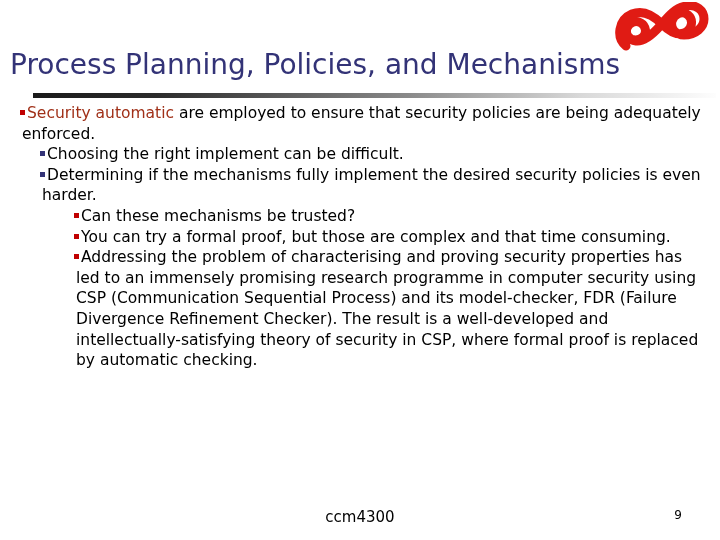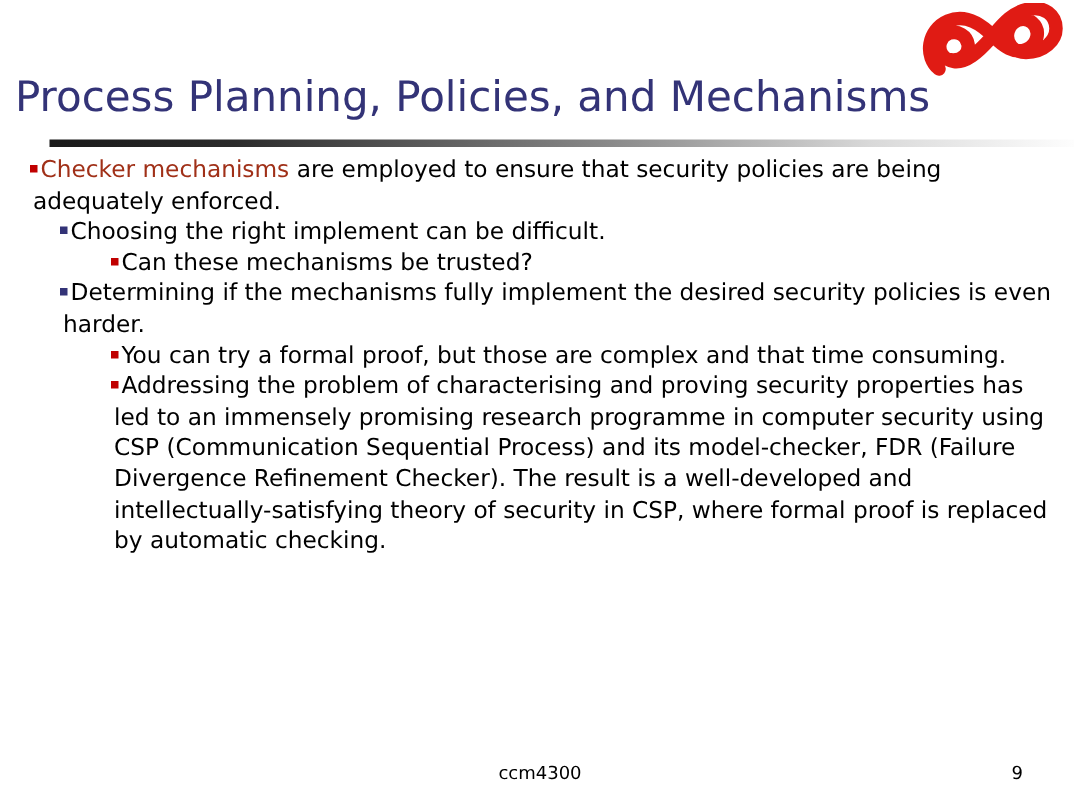--- a/index.html
+++ b/index.html
@@ -115,21 +115,21 @@
   .red-text { color: #a03018; }
 
   
   .footer-code {
     position: absolute;
     left: 0;
     top: 508px;
     width: 720px;
     text-align: center;
     color: #000000;
-    font-size: 12px;
+    font-size: 15px;
     font-family: "DejaVu Sans", "Liberation Sans", sans-serif;
   }
   .footer-page {
     position: absolute;
     right: 38px;
     top: 508px;
     color: #000000;
     font-size: 12px;
     font-family: "DejaVu Sans", "Liberation Sans", sans-serif;
   }
@@ -145,34 +145,34 @@
     </svg>
   </div>
 
   <div class="title">Process Planning, Policies, and Mechanisms</div>
 
   <div class="divider"></div>
 
   <div class="body">
 
     <div class="bul lvl1">
-      <span class="sq red"></span><span class="red-text">Checker mechanisms</span><span class="txt"> are employed to ensure that security policies are being adequately enforced.</span>
+      <span class="sq red"></span><span class="red-text">Security automatic</span><span class="txt"> are employed to ensure that security policies are being adequately enforced.</span>
     </div>
 
 
     <div class="bul lvl2 hang">
       <span class="sq navy"></span><span class="txt">Choosing the right implement can be difficult.</span>
     </div>
 
+    <div class="bul lvl2 hang">
+      <span class="sq navy"></span><span class="txt">Determining if the mechanisms fully implement the desired security policies is even harder.</span>
+    </div>
+
     <div class="bul lvl3 hang">
       <span class="sq red"></span><span class="txt">Can these mechanisms be trusted?</span>
-    </div>
-
-    <div class="bul lvl2 hang">
-      <span class="sq navy"></span><span class="txt">Determining if the mechanisms fully implement the desired security policies is even harder.</span>
     </div>
 
     <div class="bul lvl3 hang">
       <span class="sq red"></span><span class="txt">You can try a formal proof, but those are complex and that time consuming.</span>
     </div>
 
     <div class="bul lvl3 hang">
       <span class="sq red"></span><span class="txt">Addressing the problem of characterising and proving security properties has led to an immensely promising research programme in computer security using CSP (Communication Sequential Process) and its model-checker, FDR (Failure Divergence Refinement Checker). The result is a well-developed and intellectually-satisfying theory of security in CSP, where formal proof is replaced by automatic checking.</span>
     </div>
 

